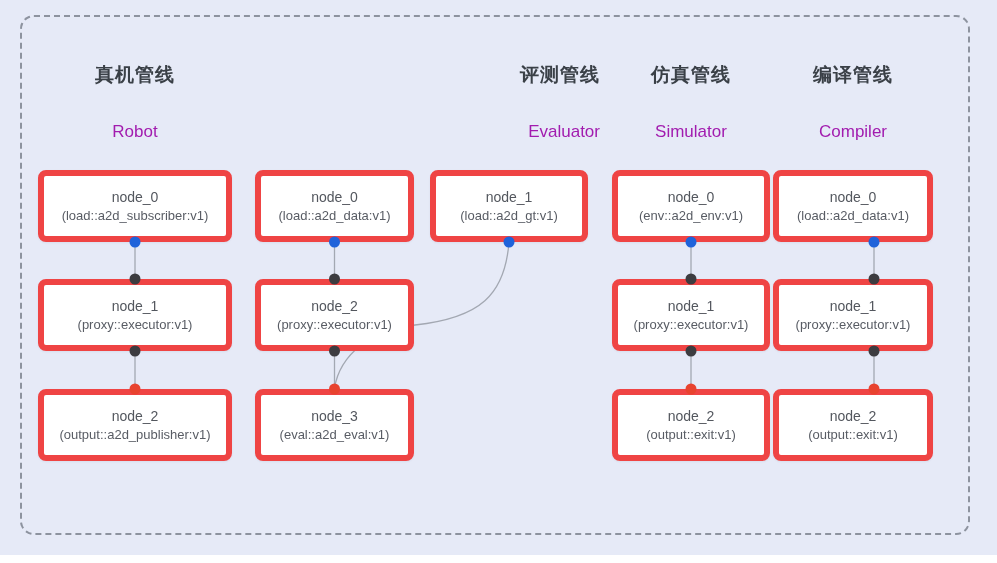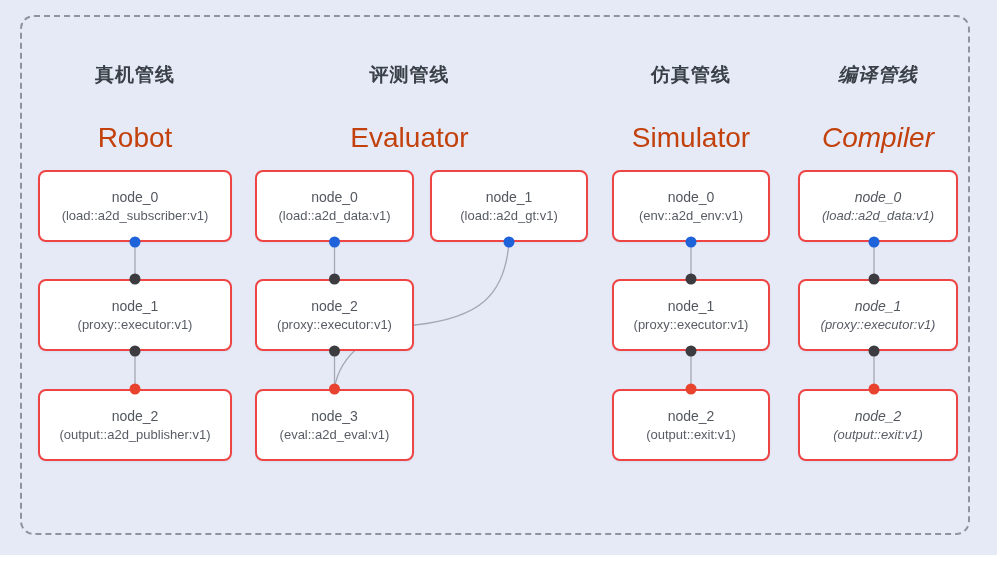--- a/index.html
+++ b/index.html
@@ -17,46 +17,46 @@
     box-sizing:border-box;
   }
   .bottom-strip{
     position:absolute;left:0;top:555px;width:997px;height:8px;background:#ffffff;
   }
   .hdr{position:absolute;text-align:center;}
   .hdr-cn{
     font-size:19px;font-weight:700;color:#3a4047;letter-spacing:1px;
   }
   .hdr-en{
-    font-size:28px;font-weight:400;color:#c2410c;
+    font-size:17px;font-weight:400;color:#a21caf;
   }
   .node{
     position:absolute;height:72px;box-sizing:border-box;
-    background:#ffffff;border:2px solid #ef4444;border-radius:8px;
+    background:#ffffff;border:6px solid #ef4444;border-radius:8px;
     box-shadow:0 1px 2px rgba(70,90,140,0.08);
     display:flex;flex-direction:column;align-items:center;justify-content:center;
     gap:3px;z-index:2;
   }
   .node-name{font-size:14px;color:#53575e;line-height:16px;}
   .node-type{font-size:13px;color:#585c64;line-height:15px;}
   svg.layer{position:absolute;left:0;top:0;pointer-events:none;}
   svg.lines{z-index:1;}
   svg.dots{z-index:3;}
   
   .col-robot{left:38px;width:194px;}
   .col-evalA{left:255px;width:159px;}
   .col-evalB{left:430px;width:158px;}
   .col-sim{left:612px;width:158px;}
-  .col-comp{left:798px;width:160px;font-style:italic;}
+  .col-comp{left:773px;width:160px;}
   .row1{top:170px;}
   .row2{top:279px;}
   .row3{top:389px;}
   .hdr-row-cn{top:62px;}
   .hdr-row-en{top:122px;}
-  .hdr-eval{left:243px;width:333px;}
+  .hdr-eval{left:267px;width:333px;text-align:right;}
 </style>
 </head>
 <body>
 
 <div class="stage">
 
   <div class="frame"></div>
   <div class="bottom-strip"></div>
 
   <svg class="layer lines" width="997" height="563" viewBox="0 0 997 563">

